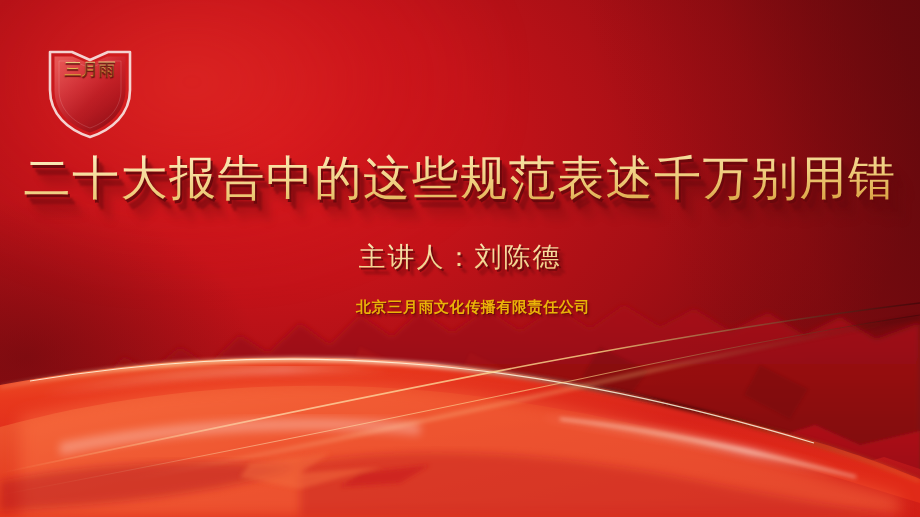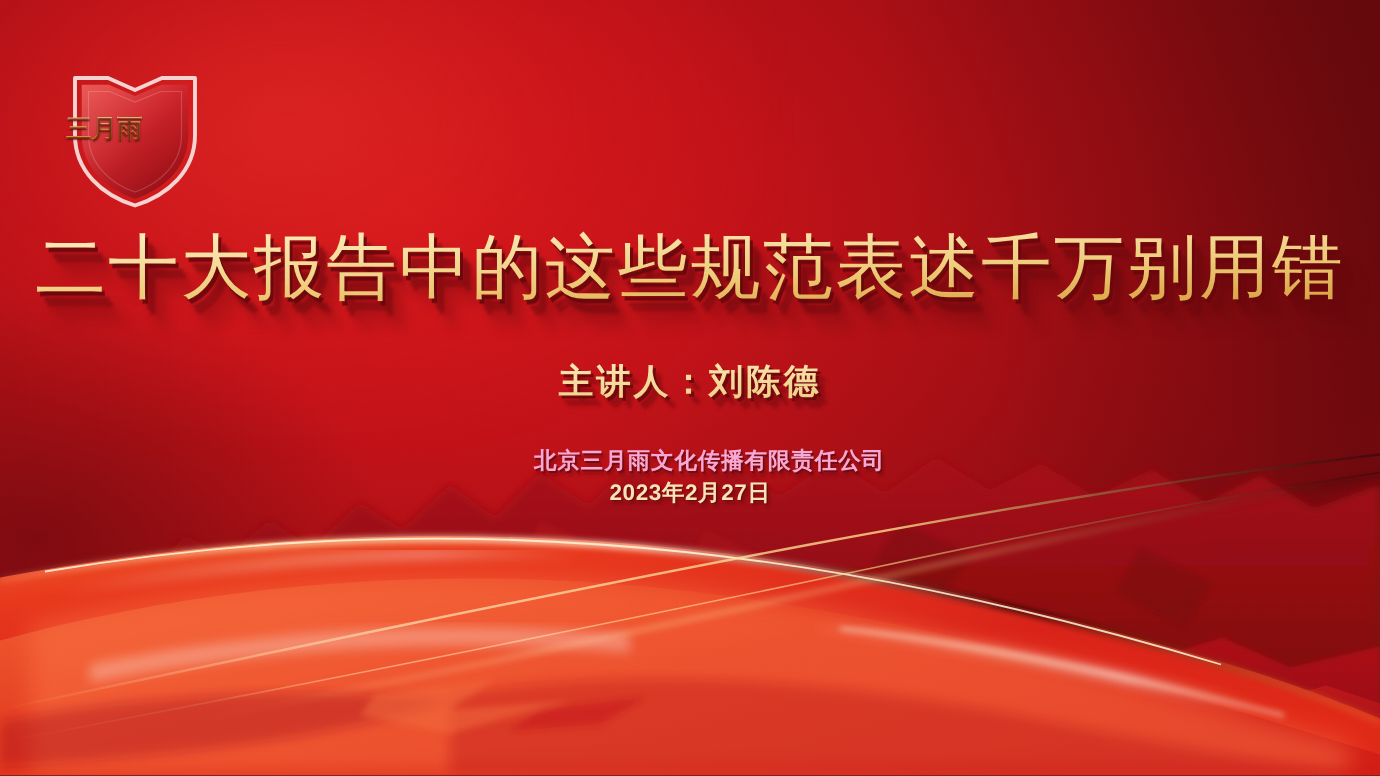--- a/index.html
+++ b/index.html
@@ -77,22 +77,22 @@
     position: absolute;
     left: 44px;
     top: 38px;
     width: 92px;
     height: 102px;
   }
   .logo svg { display: block; width: 100%; height: 100%; }
   .logo-text {
     position: absolute;
     left: 0; right: 0;
-    top: 36px;
-    text-align: left;
+    top: 20px;
+    text-align: center;
     font-family: Liberation Mono, monospace;
     font-size: 17px;
     font-weight: bold;
     letter-spacing: 0px;
     color: #f0c040;
     text-shadow: 0 1px 1px rgba(90,6,8,0.85);
     background: linear-gradient(180deg, #ffe9a8 0%, #f2c24f 55%, #d99a2c 100%);
     -webkit-background-clip: text;
     background-clip: text;
     -webkit-text-fill-color: transparent;
@@ -120,43 +120,43 @@
       drop-shadow(5px 7px 1px rgba(104,8,12,0.55))
       drop-shadow(9px 12px 3px rgba(92,6,10,0.30));
     white-space: nowrap;
   }
   .presenter {
     position: absolute;
     left: 0; right: 0;
     top: 239px;
     text-align: center;
     font-family: "Liberation Sans", "DejaVu Sans", sans-serif;
-    font-size: 23px;
-    font-weight: bold;
+    font-size: 27px;
+    font-weight: normal;
     letter-spacing: 2px;
     color: #f2d79b;
     background: linear-gradient(178deg, #fdf1ca 0%, #f5dda0 45%, #e8bf6e 100%);
     -webkit-background-clip: text;
     background-clip: text;
     -webkit-text-fill-color: transparent;
     filter:
       drop-shadow(2px 2px 0 rgba(108,8,12,0.90))
       drop-shadow(4px 5px 1px rgba(100,7,11,0.45));
     white-space: nowrap;
   }
   .org {
     position: absolute;
     left: 0; right: 0;
     top: 298px;
     text-align: center;
     font-family: "Liberation Sans", "DejaVu Sans", sans-serif;
     font-size: 15px;
     font-weight: bold;
     letter-spacing: 0.6px;
-    color: #f9a8d4;
+    color: #eab308;
     text-shadow:
       1px 1px 0 rgba(108,10,14,0.85),
       2px 3px 2px rgba(100,8,12,0.45);
     white-space: nowrap;
     margin-left: 26px;
   }
   .date {
     position: absolute;
     left: 0; right: 0;
     top: 319px;
@@ -370,15 +370,14 @@
       <path d="M15,23 L29,23 L46,30 L63,23 L77,23 L77,52
                C77,71 63,84 46,90
                C29,84 15,71 15,52 Z" fill="none" stroke="#ffffff" stroke-width="0.8" opacity="0.18"></path>
     </svg>
     <div class="logo-text">三月雨</div>
   </div>
 
   <div class="title">二十大报告中的这些规范表述千万别用错</div>
   <div class="presenter">主讲人：刘陈德</div>
   <div class="org">北京三月雨文化传播有限责任公司</div>
-  <div class="date">2023年2月27日</div>
 
 </div>
 
 </body></html>

